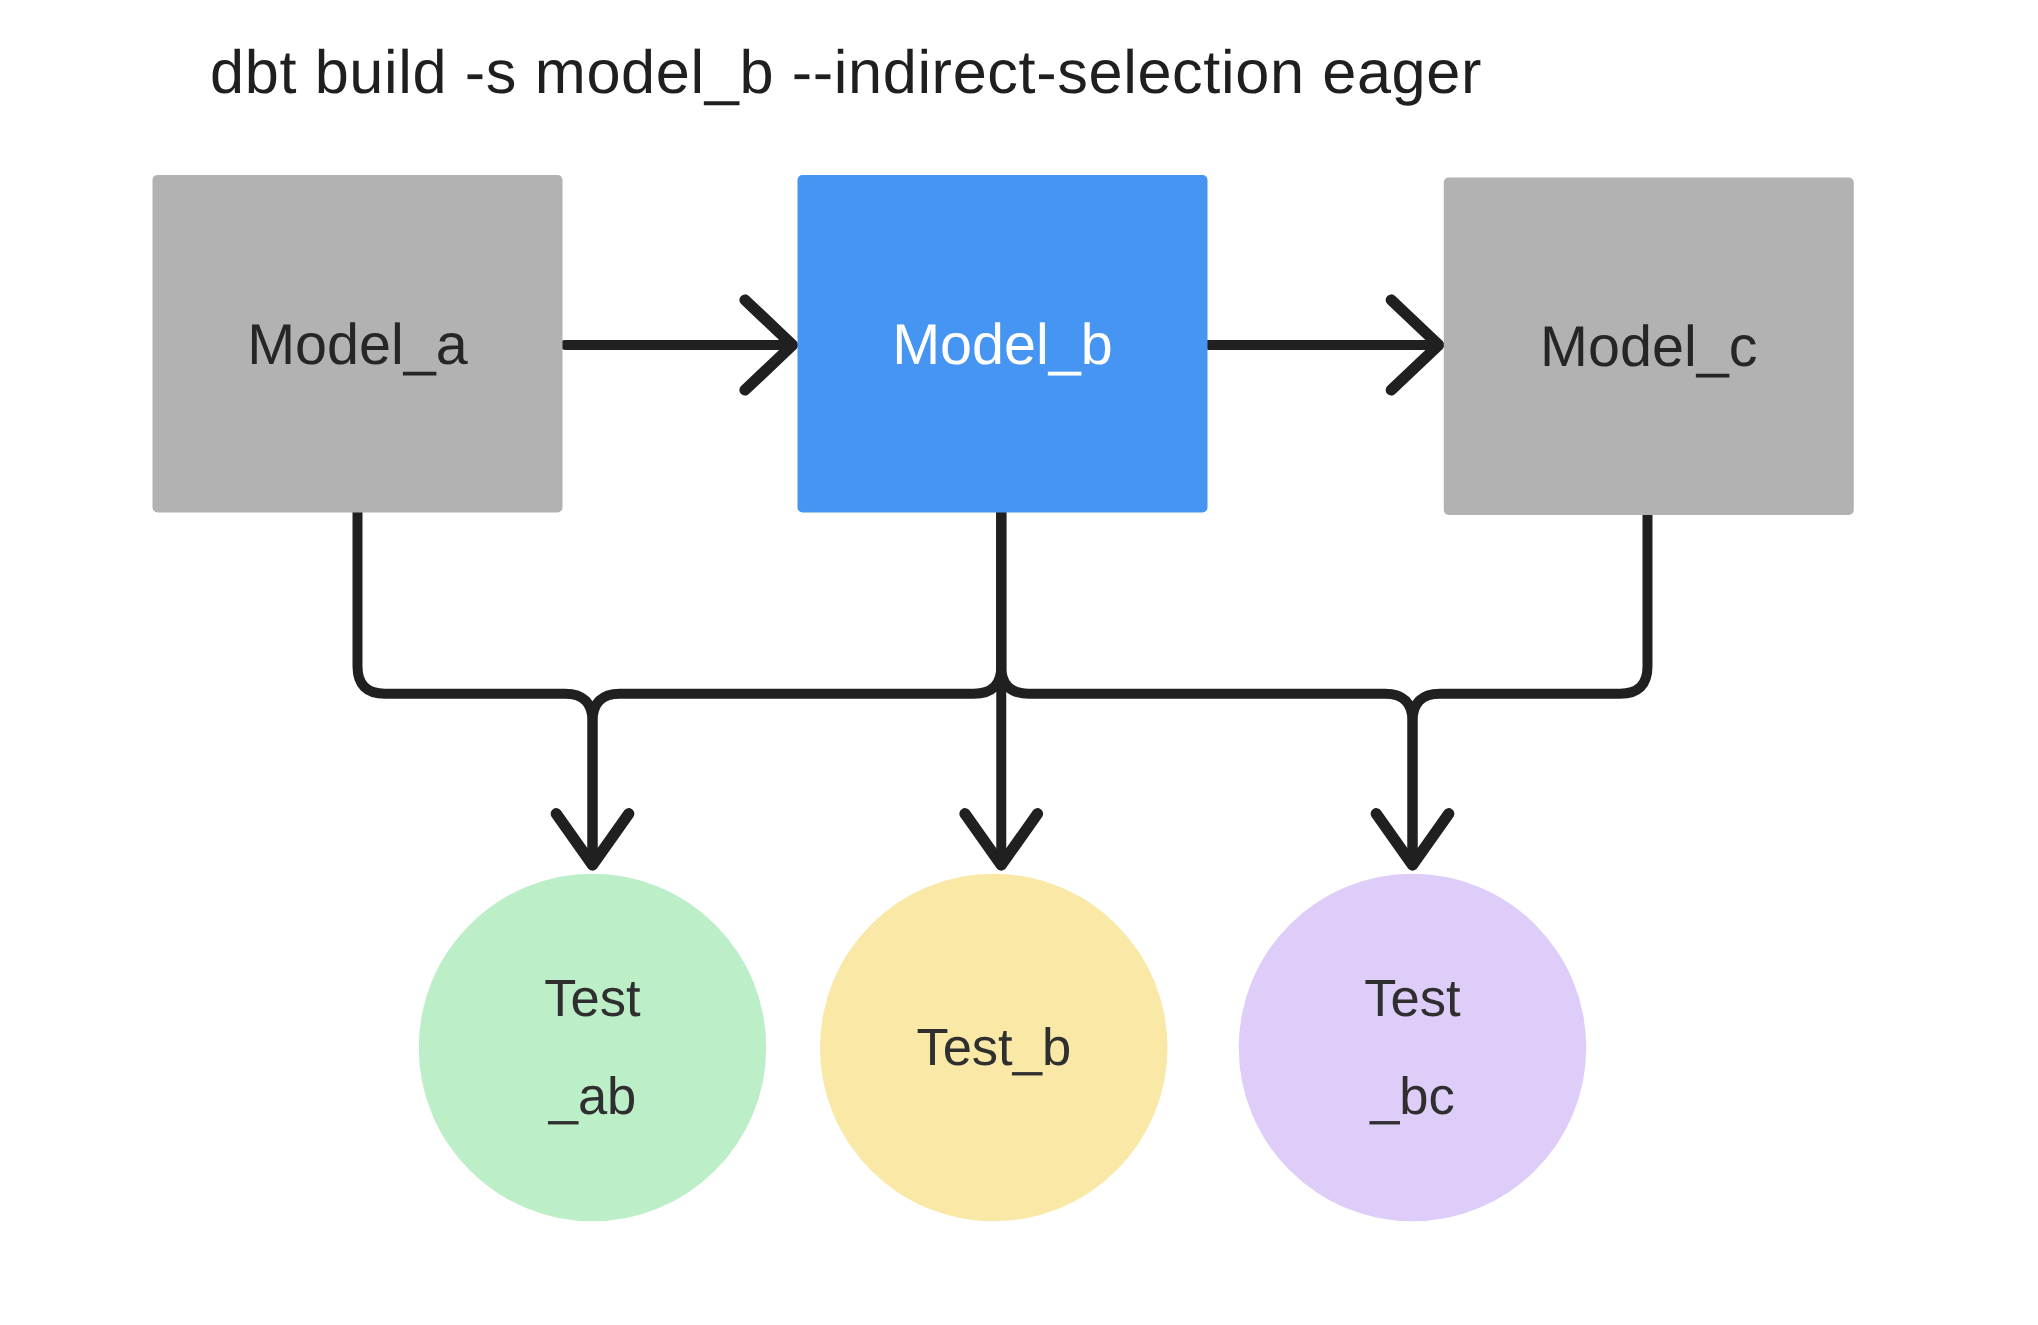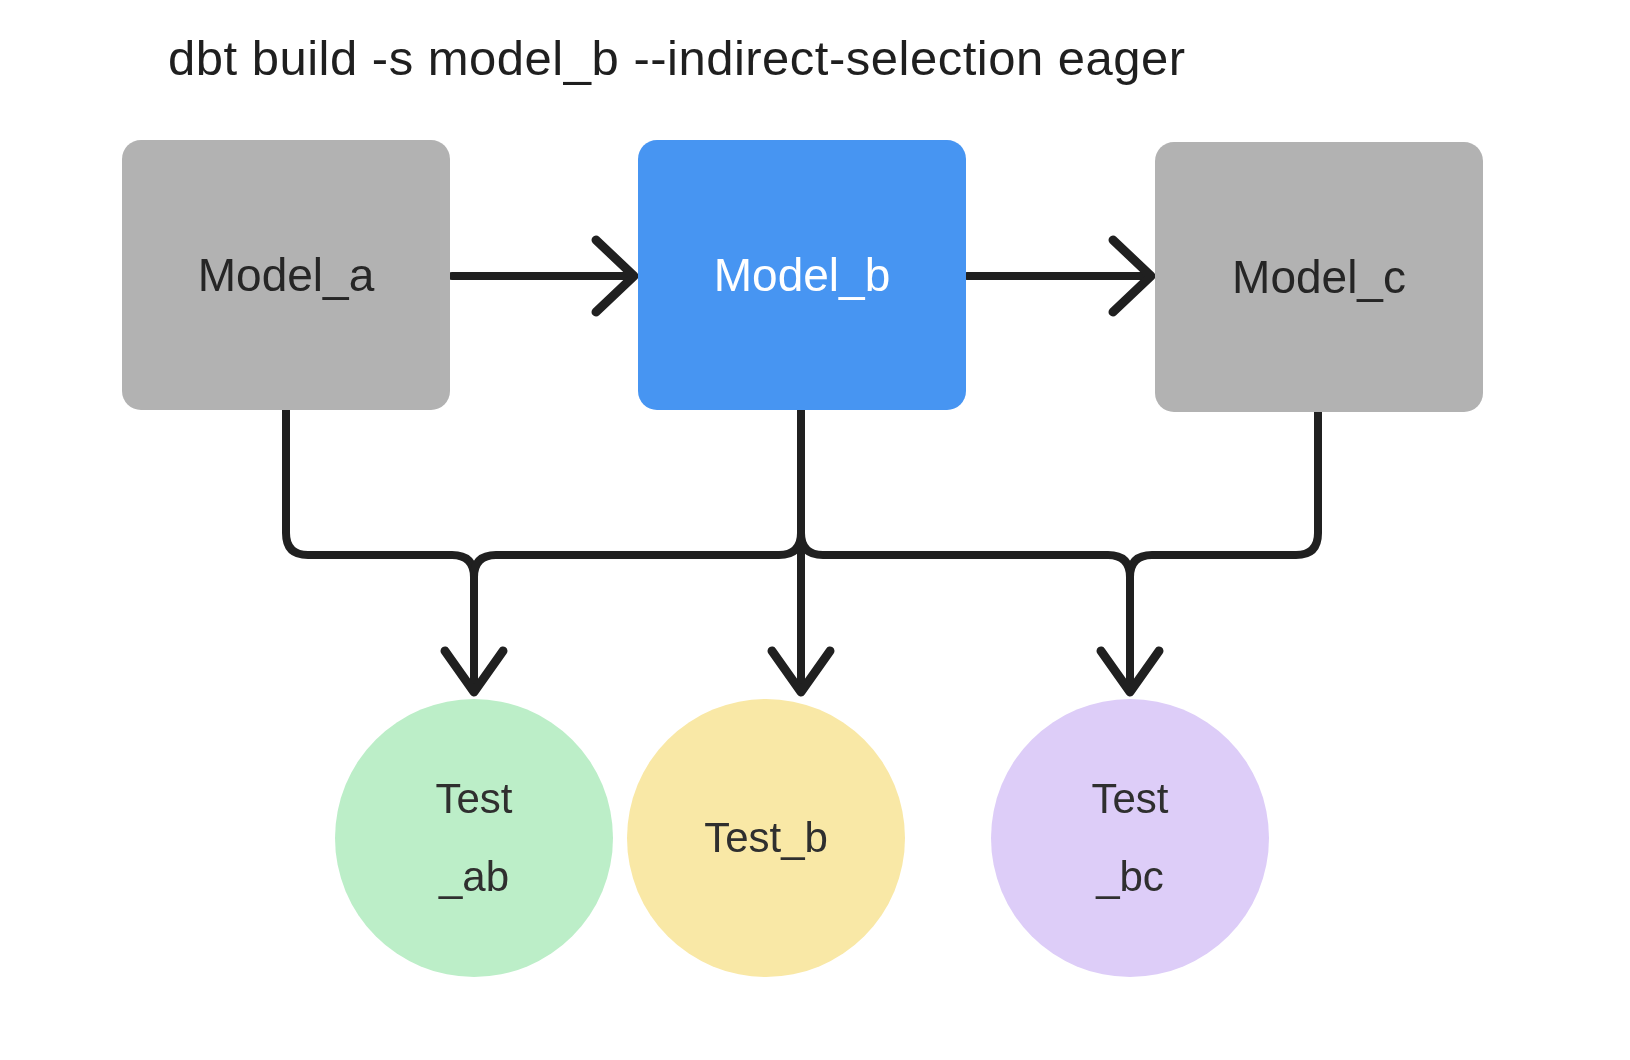--- a/index.html
+++ b/index.html
@@ -31,21 +31,21 @@
     fill: none;
     stroke: #202020;
     stroke-width: 8;
     stroke-linecap: round;
     stroke-linejoin: round;
   }
   svg.edges .head { stroke-width: 9; }
   .node-box {
     position: absolute;
     width: 328px; height: 270px;
-    border-radius: 19px;
+    border-radius: 4px;
     display: flex;
     align-items: center;
     justify-content: center;
     font-size: 46px;
     font-weight: 500;
     color: #262626;
   }
   .box-gray  { background: #b2b2b2; }
   .box-blue  { background: #4795f2; color: #ffffff; }
   #model-a { left: 122px;  top: 140px; }
@@ -62,21 +62,21 @@
     text-align: center;
     font-size: 42px;
     font-weight: 500;
     color: #2f2f2f;
     line-height: 1.85;
   }
   .circle-green  { background: #bceec8; }
   .circle-yellow { background: #f9e8a6; }
   .circle-purple { background: #ddcdf8; }
   #test-ab { left: 335px; top: 699px; }
-  #test-b  { left: 627px; top: 699px; }
+  #test-b  { left: 656px; top: 699px; }
   #test-bc { left: 991px; top: 699px; }
   .circle-line { display: block; }
   .circle-line:empty { display: none; }
 </style>
 </head>
 <body>
 
 <div class="canvas">
 
   <div class="title">dbt build -s model_b --indirect-selection eager</div>

